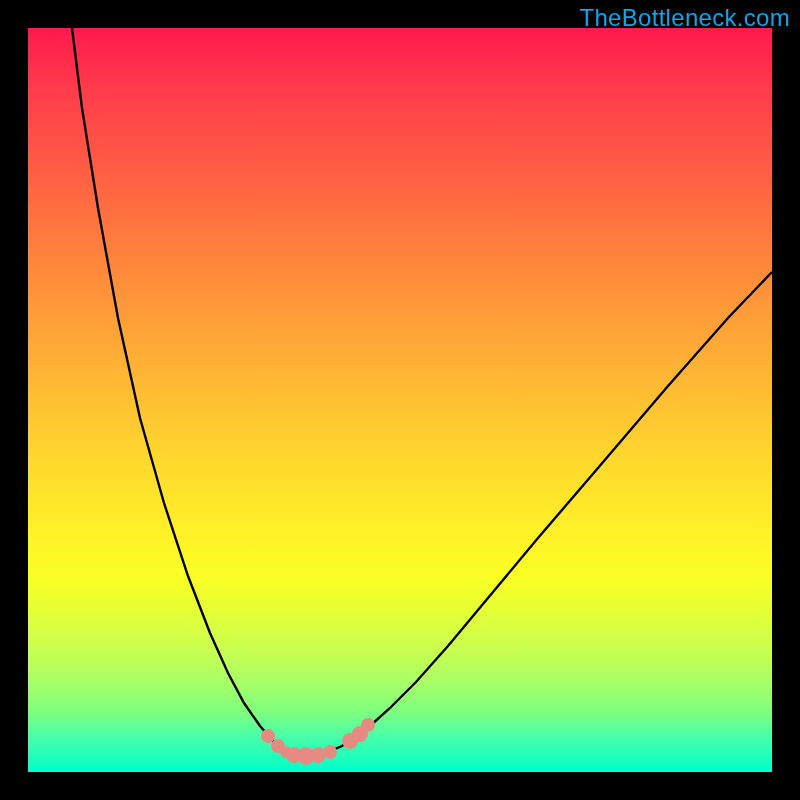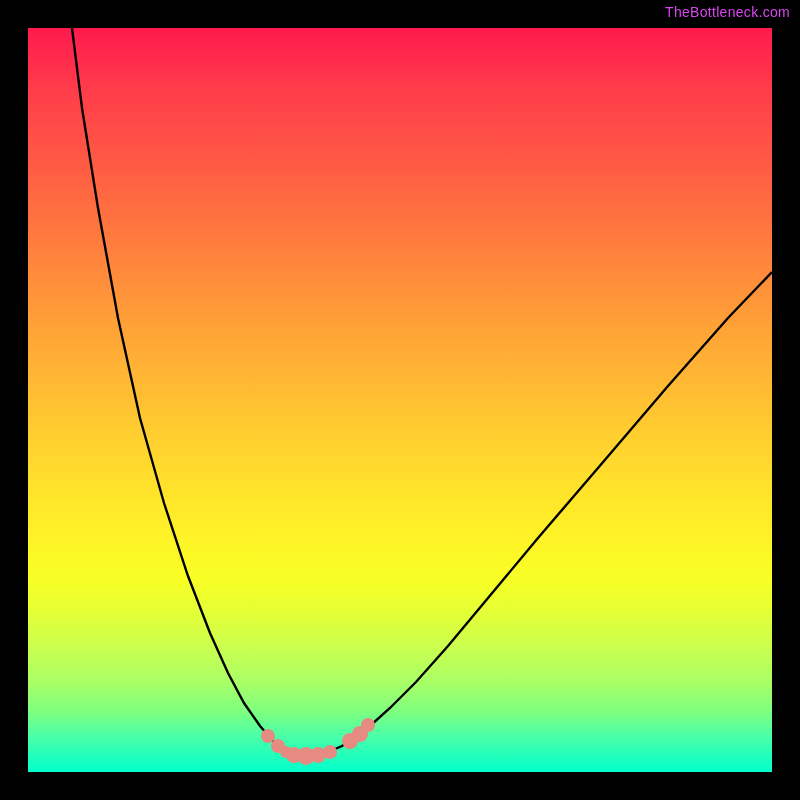--- a/index.html
+++ b/index.html
@@ -47,22 +47,22 @@
     position: absolute;
     left: 0;
     top: 0;
     width: 744px;
     height: 744px;
   }
   .watermark {
     position: absolute;
     top: 4px;
     right: 10px;
-    color: #d946ef;
-    font-size: 14px;
+    color: #0ea5e9;
+    font-size: 24px;
     letter-spacing: 0.3px;
     user-select: none;
   }
 </style>
 </head>
 <body>
 
 <div class="frame">
   <div class="plot">
     <svg class="curve-svg" viewBox="0 0 744 744" preserveAspectRatio="none">

